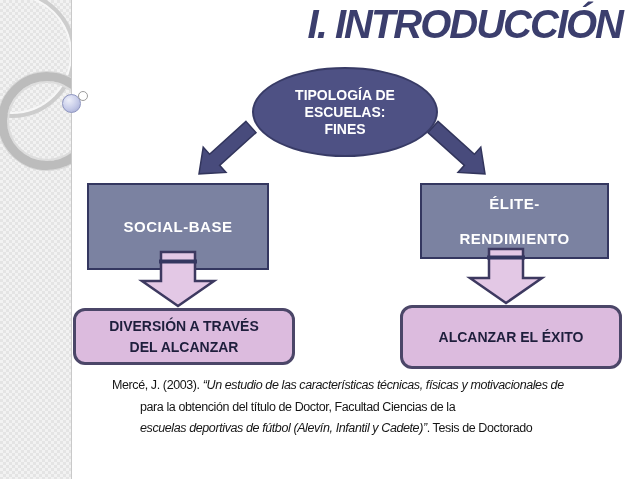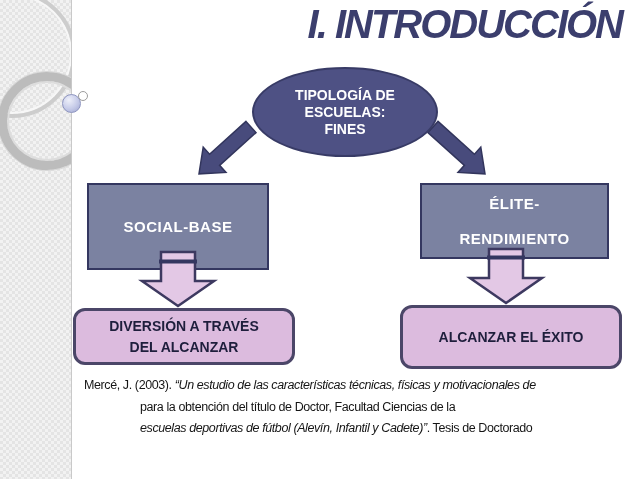--- a/index.html
+++ b/index.html
@@ -66,21 +66,21 @@
   }
   .pinkbox.pleft{ left:73px; top:308px; width:222px; height:57px; }
   .pinkbox.pright{ left:400px; top:305px; width:222px; height:64px; }
   .connectors{ position:absolute; left:0; top:0; z-index:2; pointer-events:none; }
   
   .citation{
     position:absolute; left:84px; top:375px; z-index:4;
     font-size:12.5px; letter-spacing:-0.4px; line-height:21.5px; color:#151515;
     white-space:nowrap;
   }
-  .cit-line{ white-space:nowrap; }
+  .cit-line{ white-space:nowrap;margin-left:28px; }
   .cit-line.cont{ margin-left:56px; }
   .citation i{ font-style:italic; }
 </style>
 </head>
 <body>
 
 <div class="slide">
 
   <div class="sidebar">
     <div class="ringA"></div>

